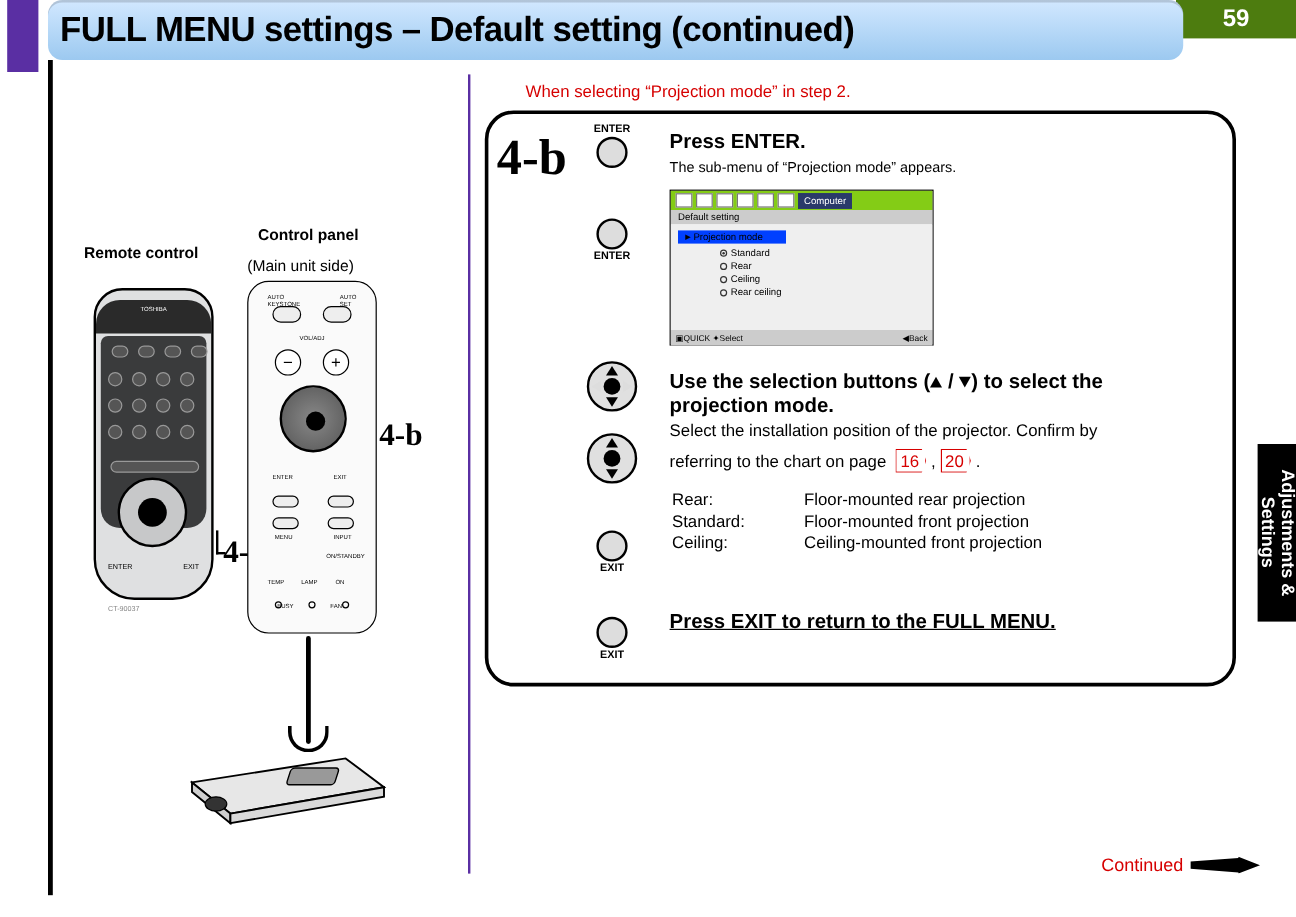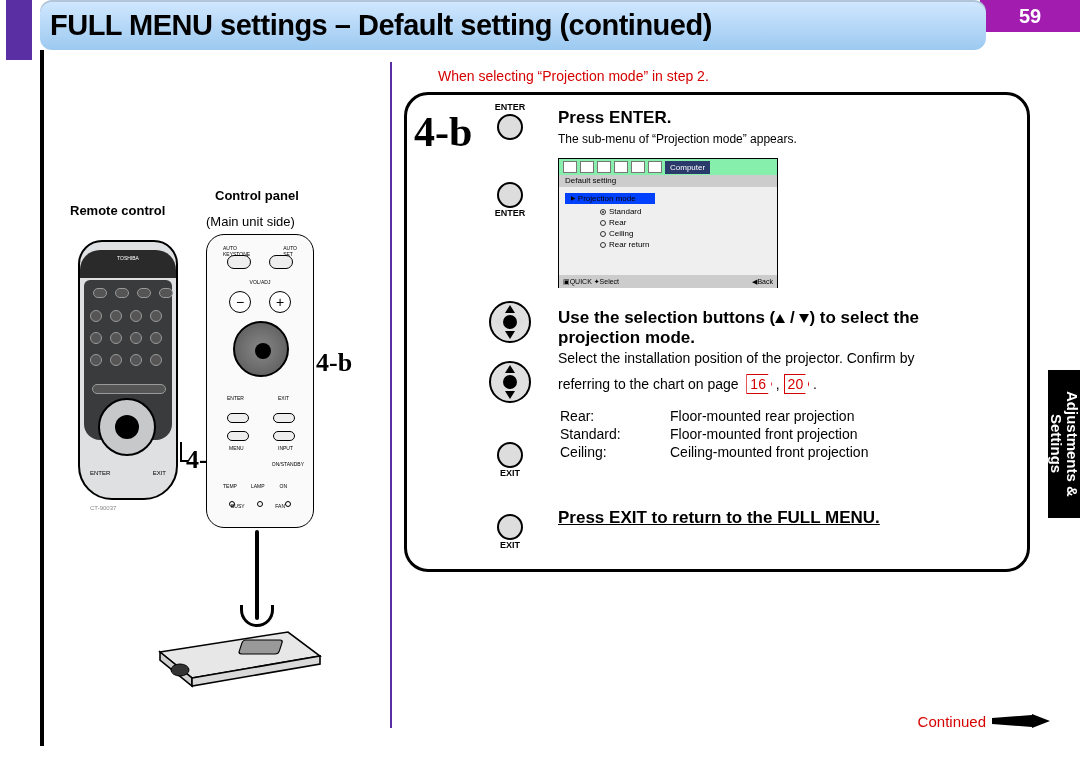--- a/index.html
+++ b/index.html
@@ -2,21 +2,21 @@
 <html><head>
 <meta charset="utf-8">
 <style>
   * { box-sizing: border-box; margin: 0; padding: 0; }
   body { width: 1080px; height: 764px; background: #fff; font-family: Arial, Helvetica, sans-serif; position: relative; overflow: hidden; }
 
   
   .gutter { position: absolute; left: 6px; top: 0; width: 26px; height: 60px; background: #5a2fa3; }
 
   
-  .pagenum { position: absolute; right: 0; top: 0; width: 100px; height: 32px; background: #a21caf; color: #fff; text-align: center; line-height: 32px; font-weight: bold; font-size: 20px; }
+  .pagenum { position: absolute; right: 0; top: 0; width: 100px; height: 32px; background: #4d7c0f; color: #fff; text-align: center; line-height: 32px; font-weight: bold; font-size: 20px; }
 
   
   .titlebar { position: absolute; left: 40px; top: 0; width: 946px; height: 50px; background: linear-gradient(#d2e8ff,#9cc9f0); border-radius: 12px; display: flex; align-items: center; padding-left: 10px; box-shadow: 0 2px 0 rgba(0,0,0,.15) inset; }
   .titlebar h1 { font-size: 29px; color: #000; font-weight: bold; letter-spacing: -0.5px; }
 
   
   .rule-black { position:absolute; left: 40px; top: 50px; width: 4px; bottom: 18px; background:#000; }
   .rule-purple { position:absolute; left: 390px; top: 62px; width: 2px; height: 666px; background:#5a2fa3; }
   .label-rc { position:absolute; left:70px; top:203px; font-size:13px; font-weight:bold; }
   .label-cp { position:absolute; left:215px; top:188px; font-size:13px; font-weight:bold;}
@@ -101,21 +101,21 @@
   .p-select { top:350px; font-size:14px; width:430px;}
   .p-ref { top:374px; font-size:14px;}
   .table-modes { top:406px; font-size:14px; width:430px;}
   .table-modes td:first-child { width:108px;}
   .h-exit { top:508px; font-size:17px; font-weight:bold;}
 
   .pagelink { display:inline-block; border:1.6px solid #d60000; color:#d60000; padding:0 5px 0 3px; font-size:14px; line-height:18px; clip-path: polygon(0 0, 85% 0, 100% 50%, 85% 100%, 0 100%); font-weight:normal;}
 
   
   .osd { position:absolute; left:558px; top:158px; width:220px; height:130px; border:1px solid #000; }
-  .osd .menubar { height:16px; background:#86efac; display:flex; align-items:center; gap:3px; padding:3px 4px; font-size:8px;}
+  .osd .menubar { height:16px; background:#84cc16; display:flex; align-items:center; gap:3px; padding:3px 4px; font-size:8px;}
   .osd .menubar .ic { width:14px;height:12px;background:#fff;border:1px solid #777;}
   .osd .menubar .sel { background:#2a3a6a;color:#fff;padding:1px 4px;font-size:8px;border:1px solid #2a3a6a;}
   .osd .sub { height:12px; background:#ccc; font-size:8px; padding-left:6px; line-height:12px;}
   .osd .body { position:relative; height:88px; background:#efefef;}
   .osd .body .hdr { background:#0040ff; margin:4px 6px 2px; padding:1px 6px; font-size:8px; color:#000; display:inline-block; min-width:90px;}
   .osd .body .hdr .dot{font-size:6px; position:relative; top:-1px;}
   .osd .body .opt { font-size:8px; padding-left:41px; line-height:11px; }
   .osd .foot { height:13px; background:#ccc; display:flex; justify-content:space-between; align-items:center; font-size:7px; padding:0 4px;}
   .osd .radio { display:inline-block; width:6px;height:6px;border:1px solid #333;border-radius:50%;margin-right:3px; position:relative; top:1px;}
   .osd .radio.on::after{content:"";position:absolute;left:1px;top:1px;width:2px;height:2px;background:#333;border-radius:50%;}
@@ -296,21 +296,21 @@
       <div class="ic"></div>
       <div class="ic"></div>
     <span class="sel">Computer</span>
   </div>
   <div class="sub">Default setting</div>
   <div class="body">
     <div class="hdr"><span class="dot">▶</span> <span>Projection mode</span></div>
     <div class="opt"><span class="radio on"></span><span>Standard</span></div>
     <div class="opt"><span class="radio"></span><span>Rear</span></div>
     <div class="opt"><span class="radio"></span><span>Ceiling</span></div>
-    <div class="opt"><span class="radio"></span><span>Rear return</span></div>
+    <div class="opt"><span class="radio"></span><span>Rear ceiling</span></div>
   </div>
   <div class="foot">
     <span>▣<span>QUICK</span> ✦<span>Select</span></span>
     <span>◀<span>Back</span></span>
   </div>
 </div>
 
 <div class="rcol h-select" style="position:absolute;">
   <span>Use the selection buttons (</span><span class="tri up"></span> / <span class="tri dn"></span><span>) to select the projection mode.</span>
 </div>

